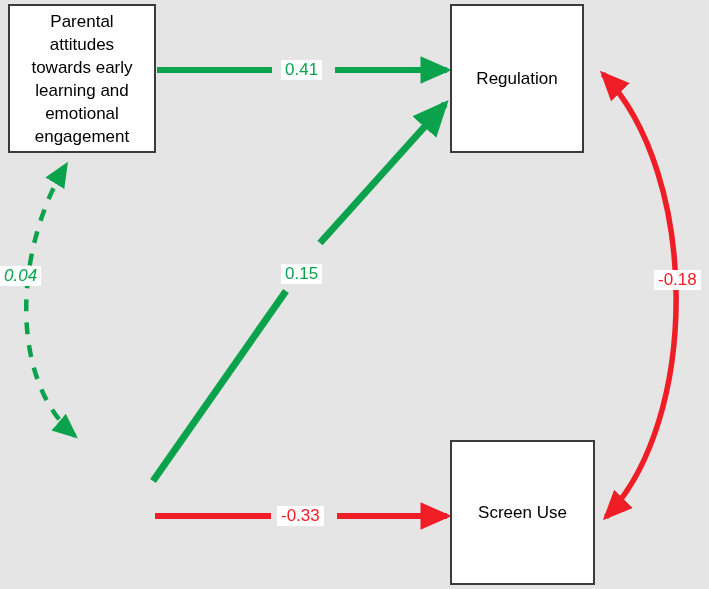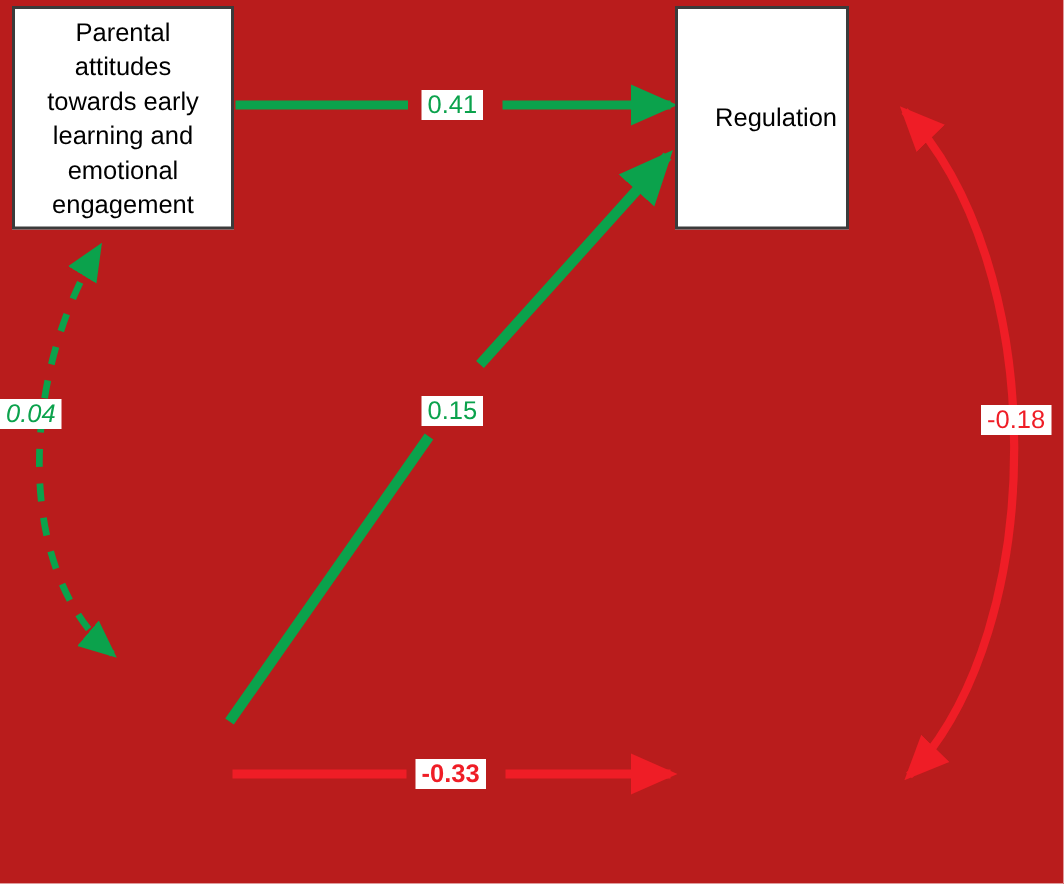--- a/index.html
+++ b/index.html
@@ -4,21 +4,21 @@
 <style>
   html, body {
     margin: 0;
     padding: 0;
     background: #ffffff;
   }
   #diagram-root {
     position: relative;
     width: 709px;
     height: 589px;
-    background: #b91c1c;
+    background: #e5e5e5;
     font-family: "Liberation Sans", sans-serif;
     overflow: hidden;
   }
   svg#path-layer {
     position: absolute;
     left: 0;
     top: 0;
     width: 709px;
     height: 589px;
   }
@@ -97,29 +97,32 @@
 
   <div class="node-box" style="left:8px;  top:4px;   width:148px; height:149px;">
     <span class="node-label">Parental
 attitudes
 towards early
 learning and
 emotional
 engagement</span>
   </div>
 
-  <div class="node-box" style="left:450px; top:4px;   width:116px; height:149px;justify-content:flex-end;">
+  <div class="node-box" style="left:450px; top:4px;   width:134px; height:149px;">
     <span class="node-label">Regulation</span>
   </div>
 
 
+  <div class="node-box" style="left:450px; top:440px; width:145px; height:145px;">
+    <span class="node-label">Screen Use</span>
+  </div>
 
   <div class="edge-label green-text" style="left:281px; top:60px;">0.41</div>
 
   <div class="edge-label green-text" style="left:281px; top:264px;">0.15</div>
 
-  <div class="edge-label red-text" style="left:277px; top:506px;font-weight:bold;">-0.33</div>
+  <div class="edge-label red-text" style="left:277px; top:506px;">-0.33</div>
 
   <div class="edge-label green-text" style="left:0px; top:266px;font-style:italic;">0.04</div>
 
   <div class="edge-label red-text" style="left:654px; top:270px;">-0.18</div>
 
 </div>
 
 </body></html>

